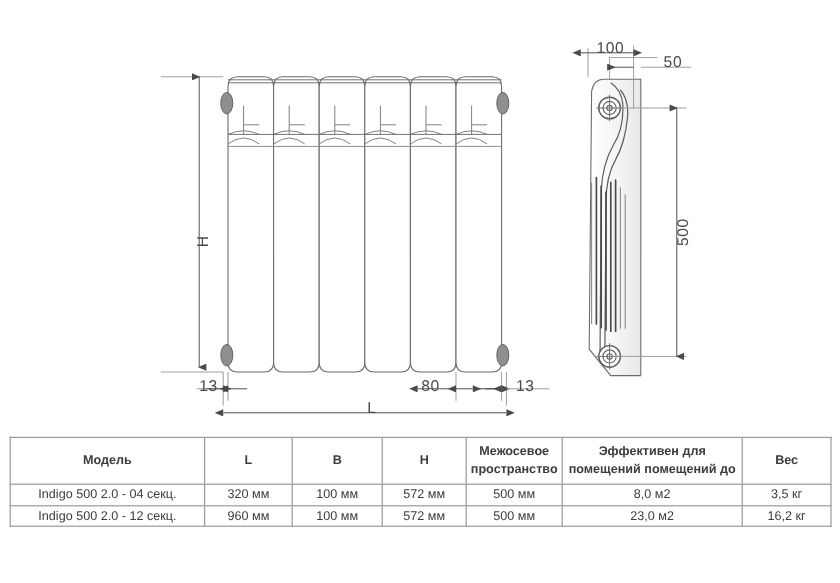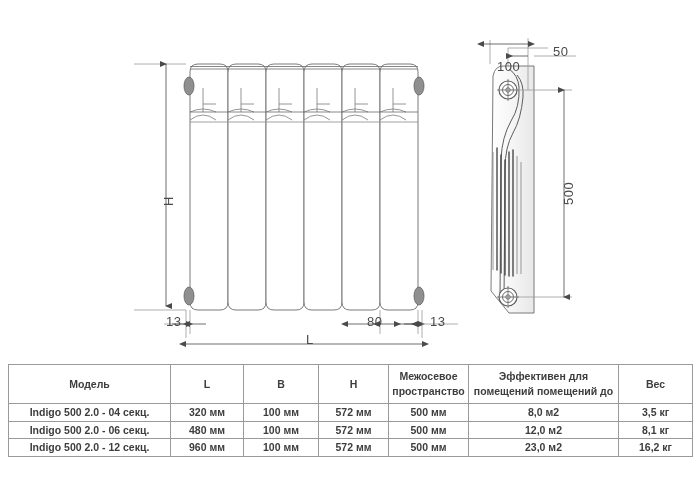--- a/index.html
+++ b/index.html
@@ -62,21 +62,21 @@
   table.spec thead th {
     height: 38px;
     font-size: 10.5px;
     font-weight: bold;
     line-height: 15px;
     padding: 0 2px;
   }
   table.spec tbody td {
     height: 16.5px;
     font-size: 10.5px;
-    font-weight: bold;
+    font-weight: normal;
     white-space: nowrap;
   }
   table.spec tbody td.model-cell { font-size: 10.5px; }
 </style>
 </head>
 <body>
 
 <div id="drawing-area">
 
   <svg width="700" height="358" viewBox="0 0 700 358" style="position:absolute;left:0;top:0;">
@@ -258,25 +258,25 @@
       <path d="M508,48 h40" stroke="#9a9a9a"></path>
 
       <path d="M510,90 h62" stroke="#9a9a9a"></path>
       <path d="M510,297 h62" stroke="#9a9a9a"></path>
       <path d="M564,90 v207" marker-start="url(#arrU)" marker-end="url(#arrD)"></path>
     </g>
   </svg>
 
   <div class="dim-text vert" style="left:161px; top:206px;">H</div>
   <div class="dim-text" style="left:166px; top:314px;">13</div>
-  <div class="dim-text" style="left:351px; top:314px;margin-left:16px;">80</div>
+  <div class="dim-text" style="left:351px; top:314px;">80</div>
   <div class="dim-text" style="left:430px; top:314px;">13</div>
   <div class="dim-text" style="left:306px; top:332px;">L</div>
 
-  <div class="dim-text" style="left:497px; top:32px;margin-top:27px;">100</div>
+  <div class="dim-text" style="left:497px; top:32px;">100</div>
   <div class="dim-text" style="left:553px; top:44px;">50</div>
   <div class="dim-text vert" style="left:561px; top:205px;">500</div>
 </div>
 
 <div id="spec-table-wrap">
   <table class="spec">
     <colgroup>
       <col style="width:162px">
       <col style="width:73px">
       <col style="width:75px">
@@ -300,29 +300,20 @@
       <tr>
         <td class="model-cell">Indigo 500 2.0 - 04 секц.</td>
         <td>320 мм</td>
         <td>100 мм</td>
         <td>572 мм</td>
         <td>500 мм</td>
         <td>8,0 м2</td>
         <td>3,5 кг</td>
       </tr>
       <tr>
-        <td class="model-cell">Indigo 500 2.0 - 06 секц.</td>
-        <td>480 мм</td>
-        <td>100 мм</td>
-        <td>572 мм</td>
-        <td>500 мм</td>
-        <td>12,0 м2</td>
-        <td>8,1 кг</td>
-      </tr>
-      <tr>
         <td class="model-cell">Indigo 500 2.0 - 12 секц.</td>
         <td>960 мм</td>
         <td>100 мм</td>
         <td>572 мм</td>
         <td>500 мм</td>
         <td>23,0 м2</td>
         <td>16,2 кг</td>
       </tr>
     </tbody>
   </table>

